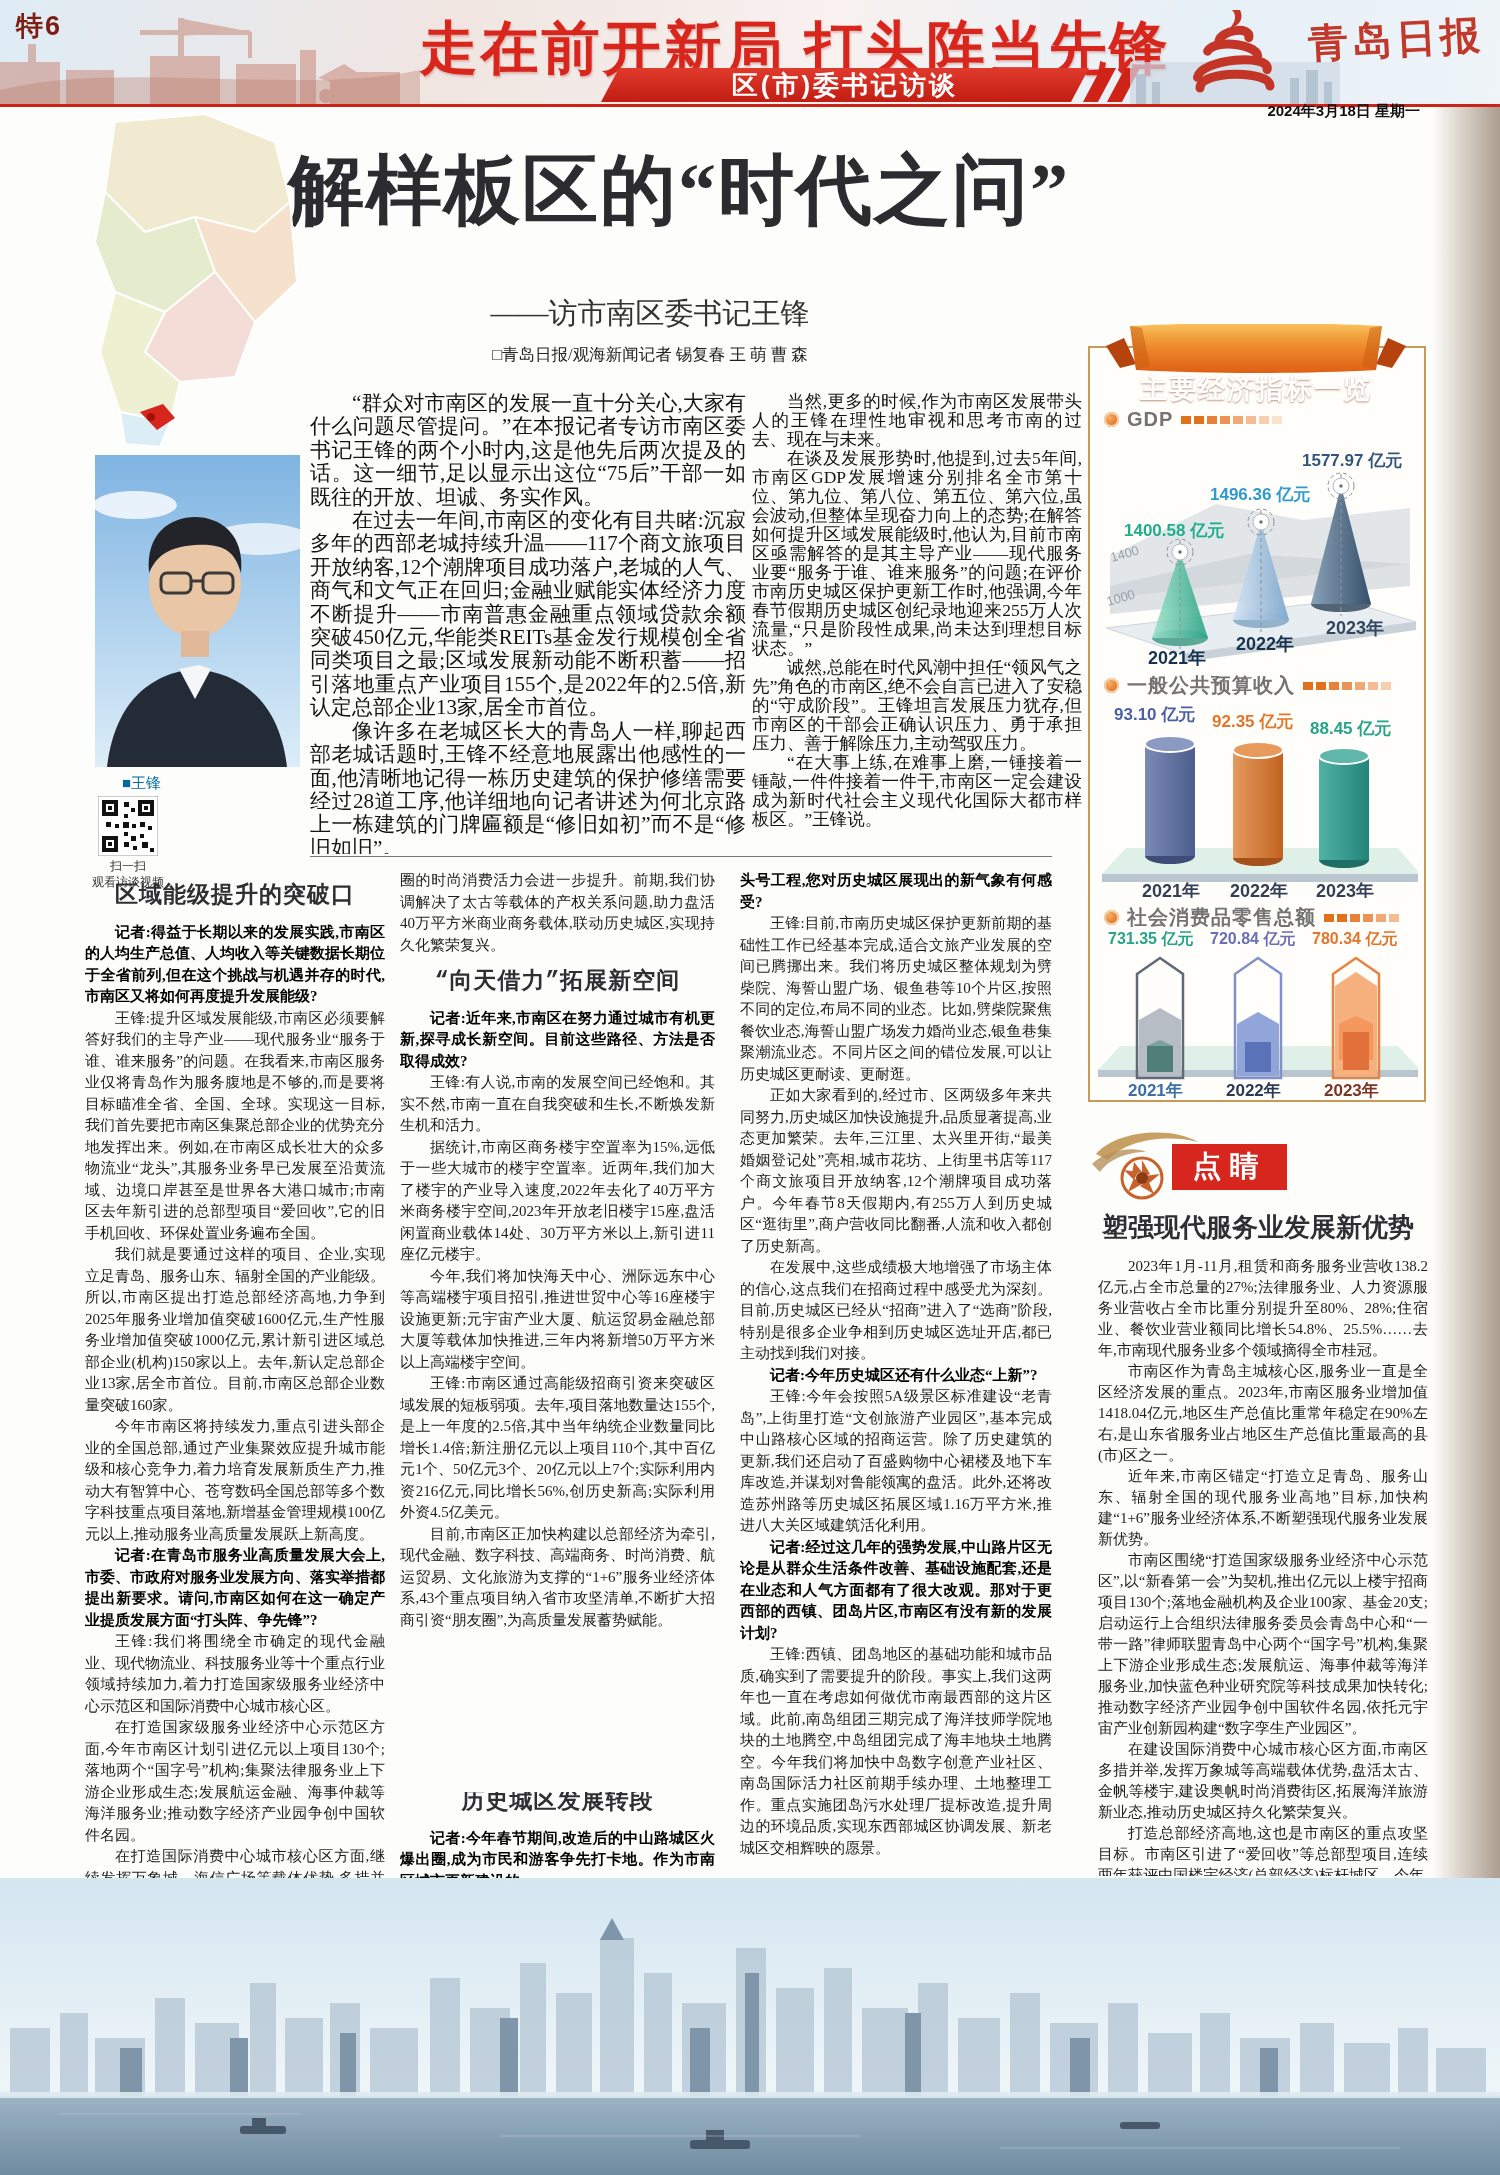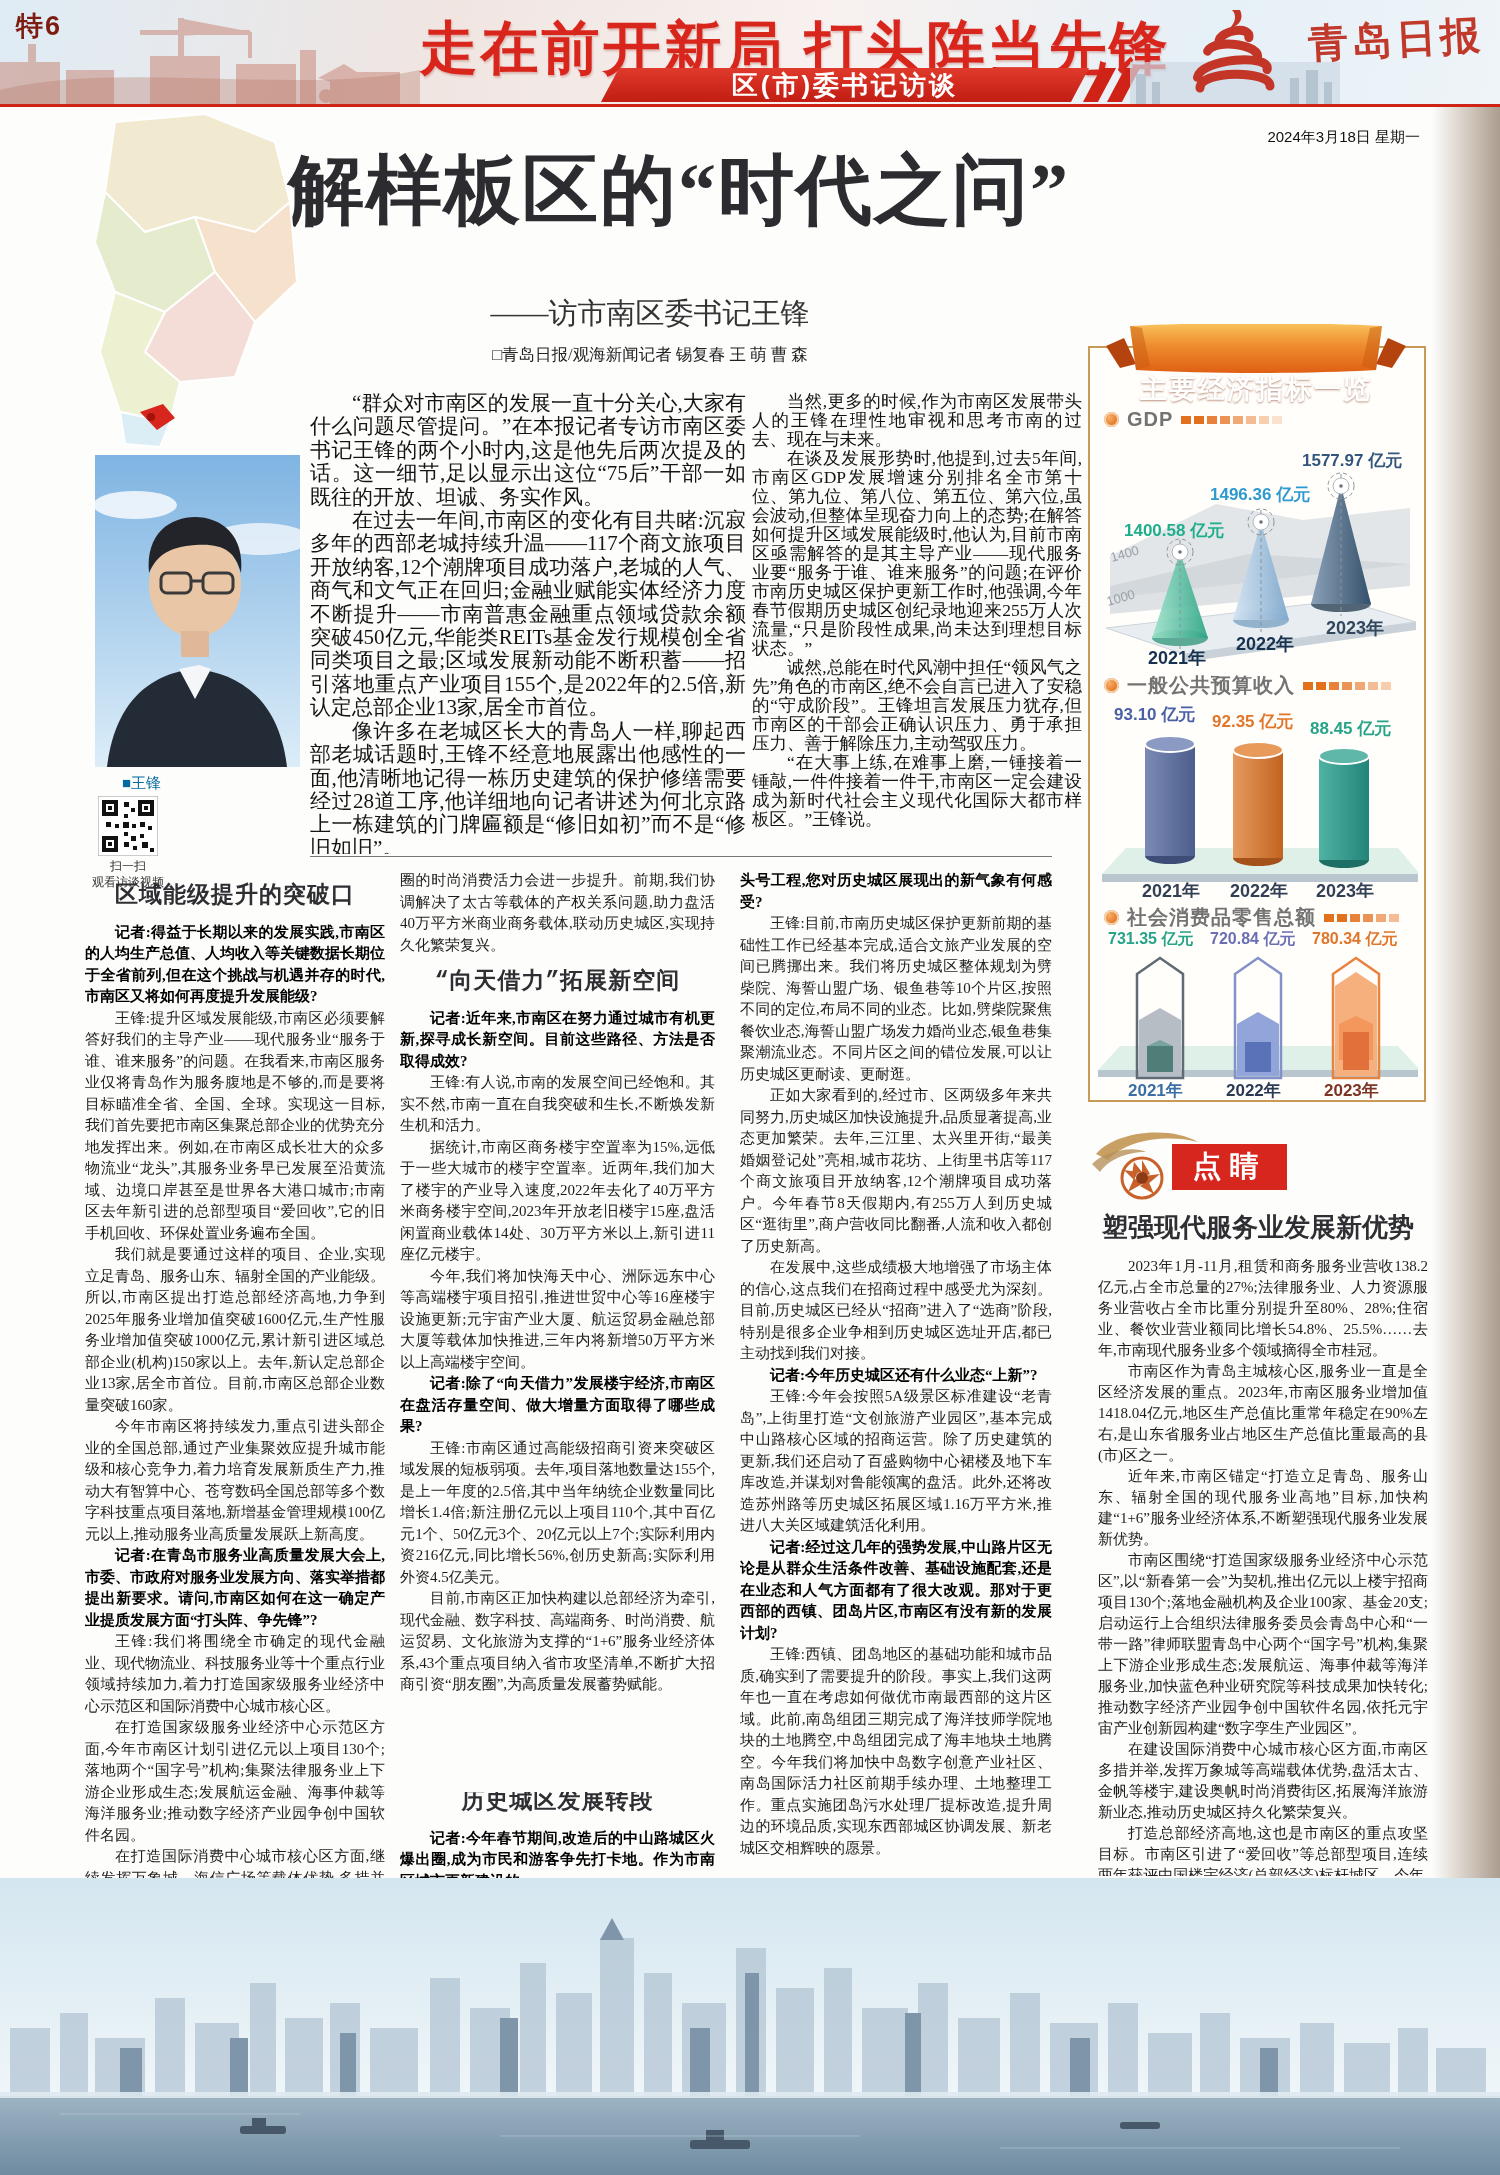--- a/index.html
+++ b/index.html
@@ -19,22 +19,22 @@
     background:linear-gradient(#e03a2c,#c21d12);transform:skewX(-28deg);
     display:flex;align-items:center;justify-content:center;}
   .series-band span{transform:skewX(28deg);color:#fff;font-family:"Liberation Sans",sans-serif;
     font-weight:bold;font-size:26px;letter-spacing:3px;white-space:nowrap;}
   .slash{position:absolute;top:68px;height:34px;width:15px;background:#cf2318;transform:skewX(-28deg);}
   .masthead{position:absolute;left:1308px;top:12px;font-size:40px;font-weight:bold;color:#c0392b;
     transform:rotate(-3deg);letter-spacing:4px;white-space:nowrap;}
   .red-rule{position:absolute;left:0;top:104px;width:1500px;height:3px;background:#cf2318;}
   .edge-strip{position:absolute;right:0;top:107px;width:68px;height:1771px;
     background:linear-gradient(90deg,rgba(242,239,236,0),#d9d1c8 45%,#ab9d8f 100%);}
-  .date-line{position:absolute;right:80px;top:128px;font-family:"Liberation Sans",sans-serif;
-    font-weight:normal;font-size:15px;color:#111;}
+  .date-line{position:absolute;right:80px;top:102px;font-family:"Liberation Sans",sans-serif;
+    font-weight:bold;font-size:15px;color:#111;}
   
   .title{position:absolute;left:200px;top:140px;width:880px;text-align:center;font-size:76px;
     font-weight:900;color:#2b2b30;letter-spacing:2px;white-space:nowrap;}
   .subtitle{position:absolute;left:300px;top:294px;width:700px;text-align:center;font-size:29px;color:#333;}
   .byline{position:absolute;left:300px;top:344px;width:700px;text-align:center;font-size:16.5px;color:#222;}
   
   .photo-caption{position:absolute;left:104px;top:774px;font-size:15px;color:#0369a1;margin-left:18px;}
   .qr-caption{position:absolute;left:88px;width:80px;text-align:center;font-size:12px;color:#333;}
   
   .introA{position:absolute;left:310px;top:392px;width:436px;height:462px;overflow:hidden;
@@ -237,21 +237,20 @@
     <p>在打造国际消费中心城市核心区方面,继续发挥万象城、海信广场等载体优势,多措并举激发消费潜能。今年,绿城深蓝中心商业楼块将开业,浮山湾商</p>
   </div>
 
   <div class="col" id="col2">
     <p class="cont">圈的时尚消费活力会进一步提升。前期,我们协调解决了太古等载体的产权关系问题,助力盘活40万平方米商业商务载体,联动历史城区,实现持久化繁荣复兴。</p>
     <div class="colhead">“向天借力”拓展新空间</div>
     <p class="q">记者:近年来,市南区在努力通过城市有机更新,探寻成长新空间。目前这些路径、方法是否取得成效?</p>
     <p>王锋:有人说,市南的发展空间已经饱和。其实不然,市南一直在自我突破和生长,不断焕发新生机和活力。</p>
     <p>据统计,市南区商务楼宇空置率为15%,远低于一些大城市的楼宇空置率。近两年,我们加大了楼宇的产业导入速度,2022年去化了40万平方米商务楼宇空间,2023年开放老旧楼宇15座,盘活闲置商业载体14处、30万平方米以上,新引进11座亿元楼宇。</p>
     <p>今年,我们将加快海天中心、洲际远东中心等高端楼宇项目招引,推进世贸中心等16座楼宇设施更新;元宇宙产业大厦、航运贸易金融总部大厦等载体加快推进,三年内将新增50万平方米以上高端楼宇空间。</p>
-    <p class="q">记者:除了“向天借力”发展楼宇经济,市南区在盘活存量空间、做大增量方面取得了哪些成果?</p>
     <p>王锋:市南区通过高能级招商引资来突破区域发展的短板弱项。去年,项目落地数量达155个,是上一年度的2.5倍,其中当年纳统企业数量同比增长1.4倍;新注册亿元以上项目110个,其中百亿元1个、50亿元3个、20亿元以上7个;实际利用内资216亿元,同比增长56%,创历史新高;实际利用外资4.5亿美元。</p>
     <p>目前,市南区正加快构建以总部经济为牵引,现代金融、数字科技、高端商务、时尚消费、航运贸易、文化旅游为支撑的“1+6”服务业经济体系,43个重点项目纳入省市攻坚清单,不断扩大招商引资“朋友圈”,为高质量发展蓄势赋能。</p>
   </div>
   <div class="col" id="col2b">
     <div class="colhead" style="margin-top:0">历史城区发展转段</div>
     <p class="q">记者:今年春节期间,改造后的中山路城区火爆出圈,成为市民和游客争先打卡地。作为市南区城市更新建设的</p>
   </div>
 
   <div class="col" id="col3">
     <p class="q cont">头号工程,您对历史城区展现出的新气象有何感受?</p>

